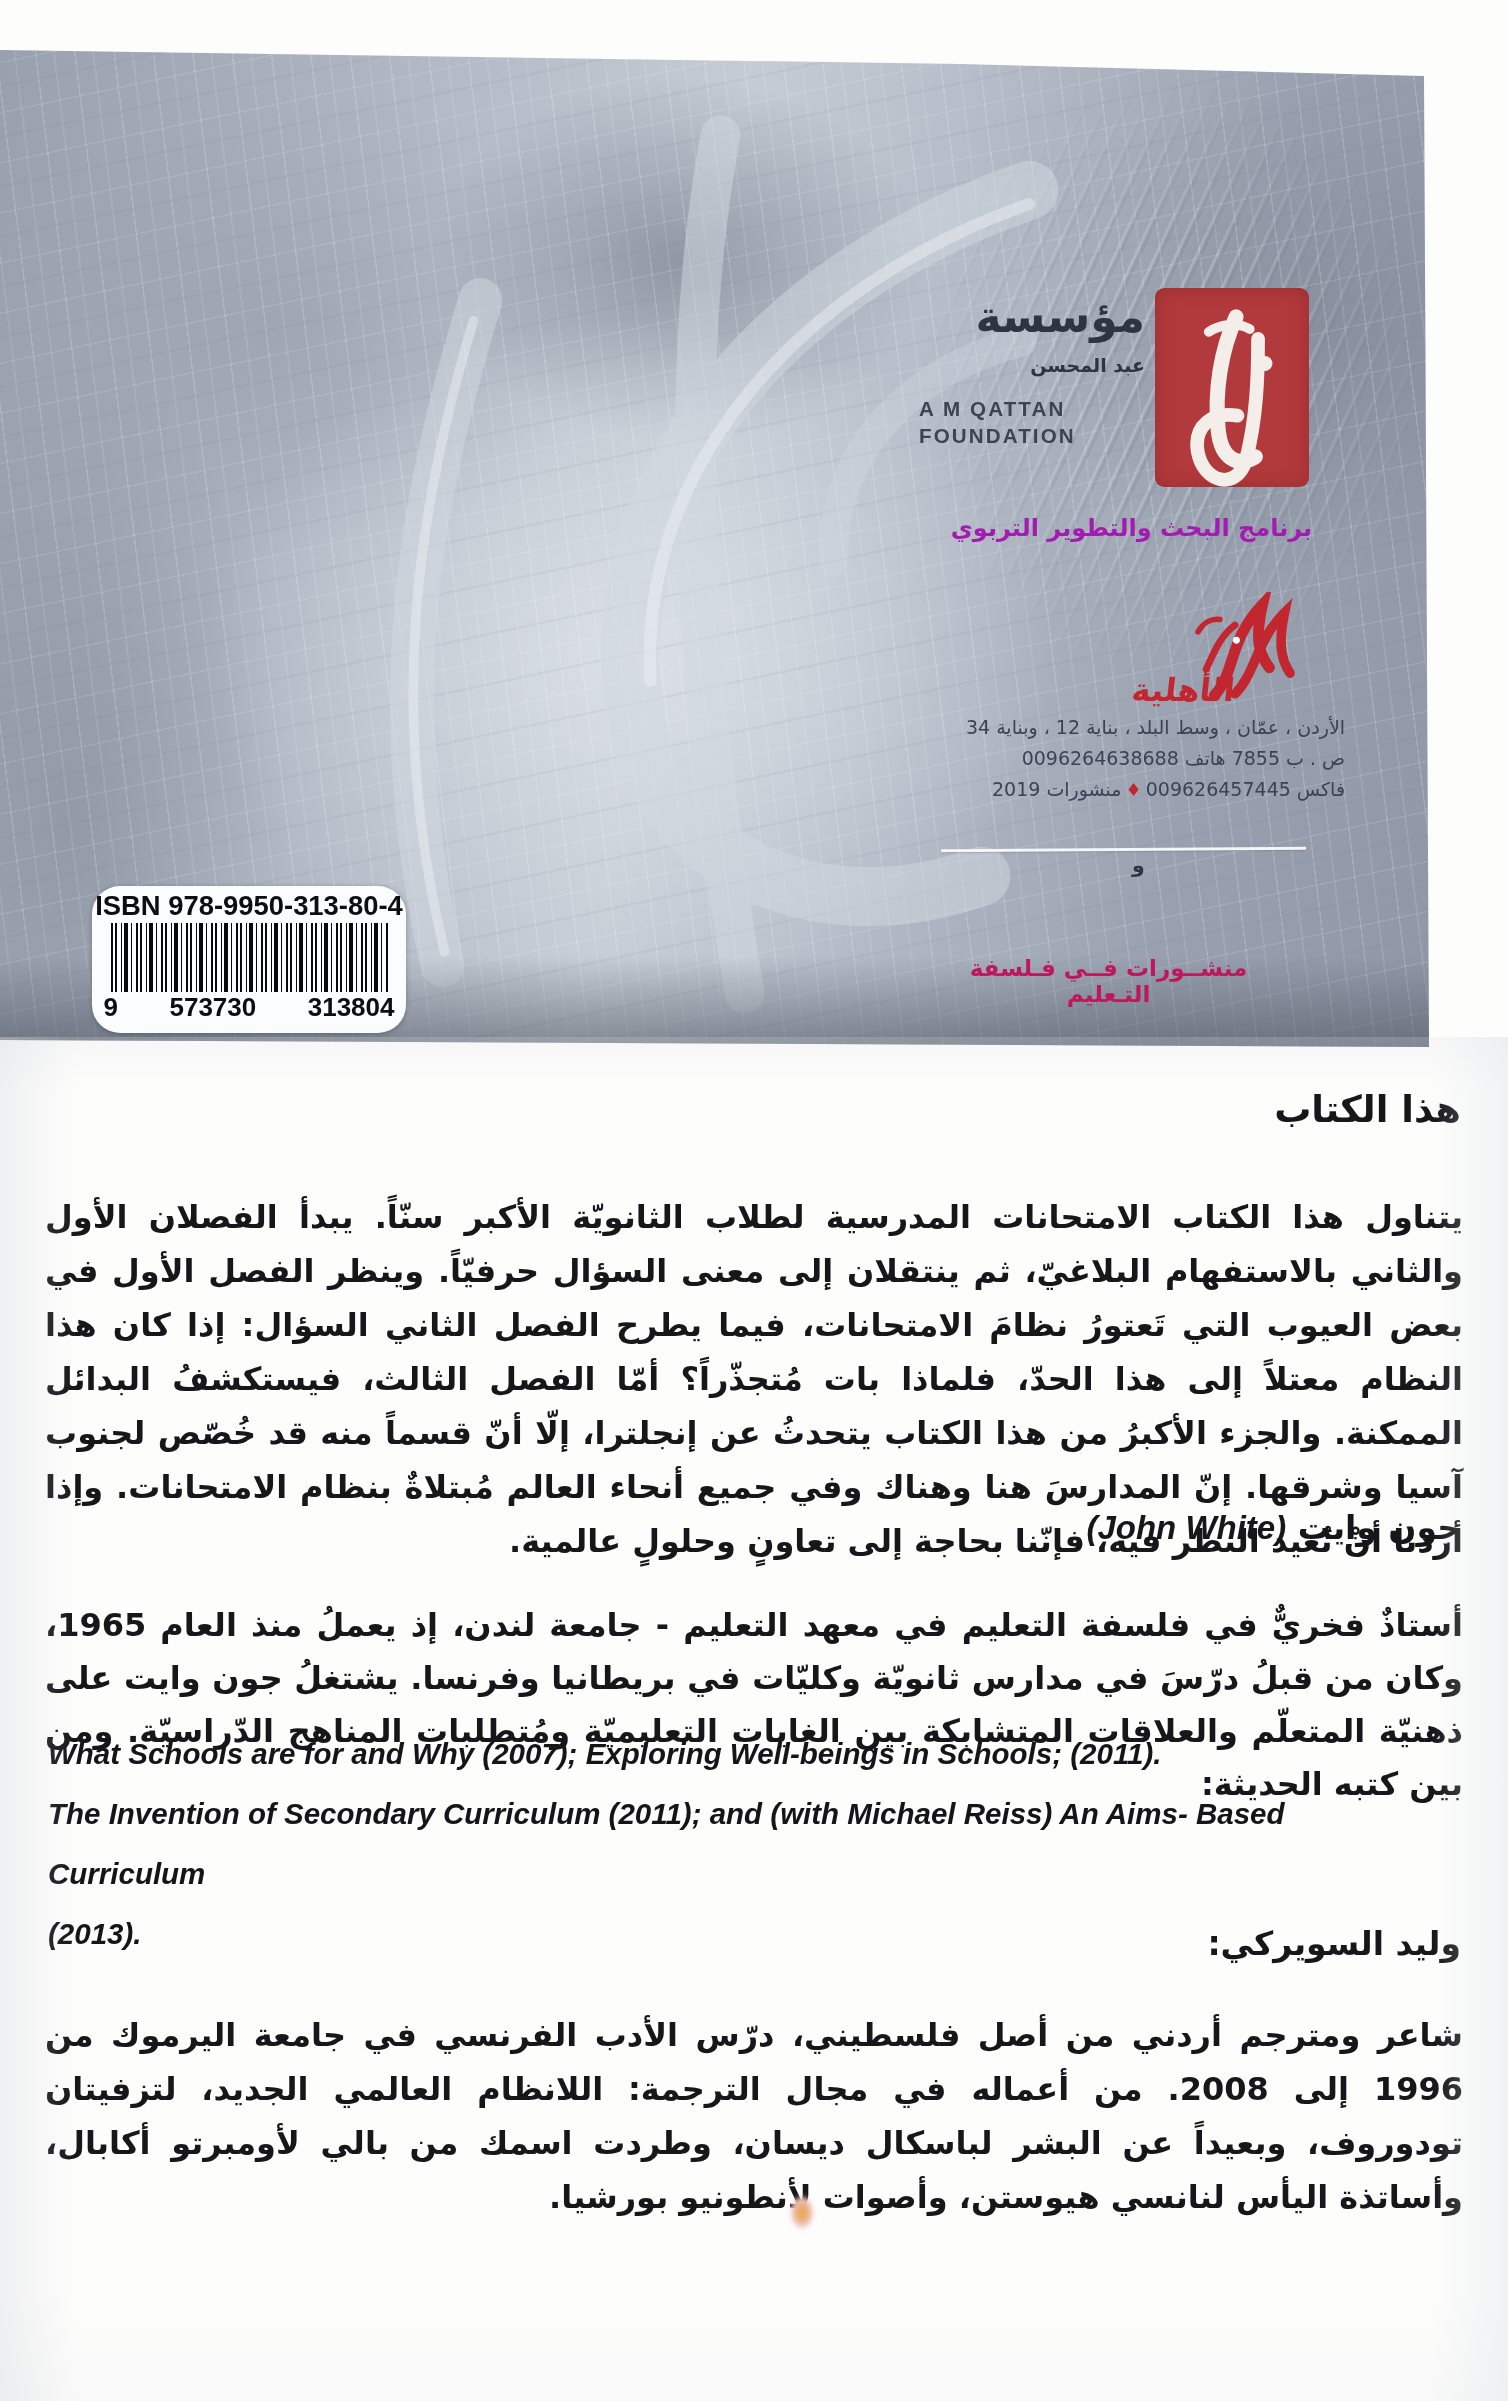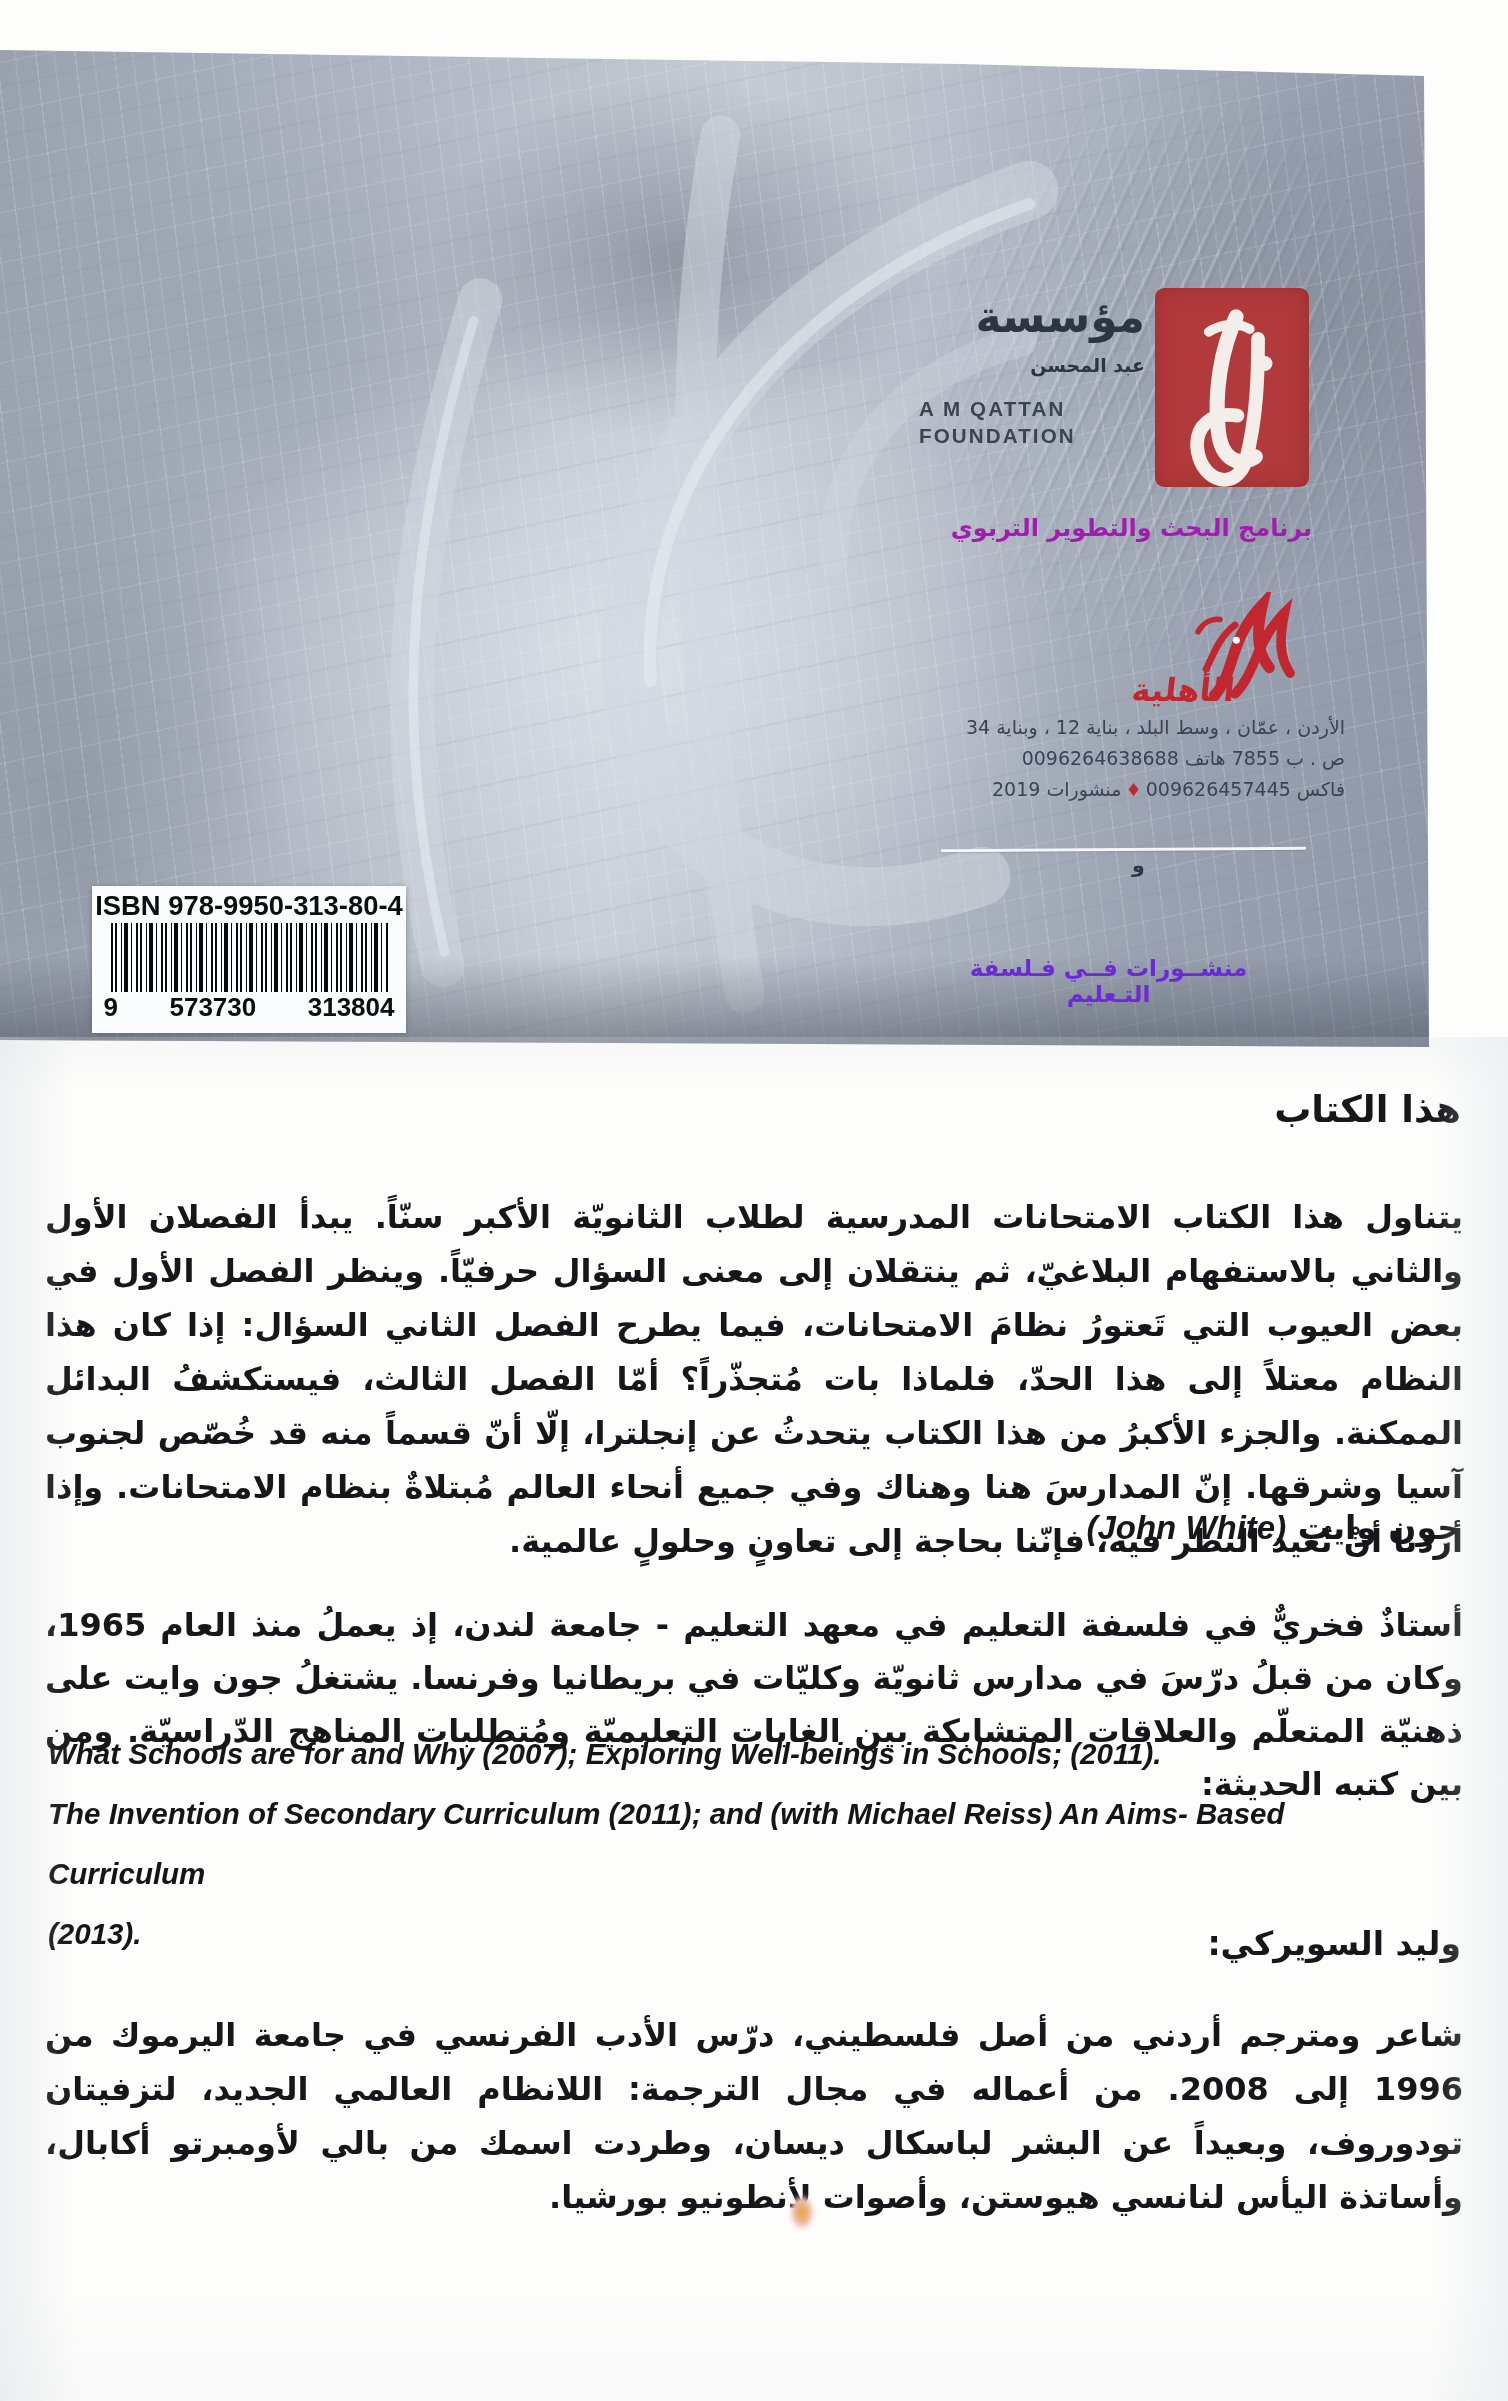--- a/index.html
+++ b/index.html
@@ -41,24 +41,24 @@
               transform:skewX(-6deg);letter-spacing:-1.4px;}
   .address{position:absolute;left:878px;top:700px;width:467px;text-align:right;direction:rtl;
            color:#3a4254;font-size:19px;font-weight:normal;line-height:31px;}
   .addr-sep{color:#c22730;font-size:18px;padding:0 4.1px;}
   .divider{position:absolute;left:941px;top:836px;width:365px;height:2.7px;background:#f4f6f8;
            transform:rotate(-.4deg);box-shadow:0 0.7px 1.4px rgba(90,96,110,.4);}
   .waw{position:absolute;left:1118px;top:841px;width:41px;text-align:center;font-size:20.6px;font-weight:bold;color:#2e3542;}
   .series1{position:absolute;left:913px;top:865px;width:357px;text-align:center;direction:rtl;
            font-size:26px;font-weight:bold;color:#262c3a;}
   .series2{position:absolute;left:954px;top:943px;width:309px;text-align:center;direction:rtl;
-           font-size:23px;font-weight:bold;color:#6d28d9;}
+           font-size:23px;font-weight:bold;color:#be185d;}
   
   .isbn{position:absolute;left:92px;top:874px;width:314px;height:147px;background:#fbfcfd;
-        box-shadow:0 1.4px 5.5px rgba(60,66,80,.45);}
+        box-shadow:0 1.4px 5.5px rgba(60,66,80,.45);border-radius:28px;}
   .isbn-text{font-family:"Liberation Sans",sans-serif;font-weight:bold;font-size:27.4px;color:#0d0d12;
              text-align:center;margin-top:4.1px;letter-spacing:0;}
   .barcode{margin:1.4px auto 0;width:277px;height:69px;
         background:repeating-linear-gradient(90deg,#0a0a0a 0 2.1px,transparent 2.1px 4.1px,#0a0a0a 4.1px 5.5px,
         transparent 5.5px 9.6px,#0a0a0a 9.6px 11px,transparent 11px 13px,#0a0a0a 13px 17px,transparent 17px 20px,
         #0a0a0a 20px 21px,transparent 21px 25px);}
   .isbn-digits{display:flex;justify-content:space-between;width:291px;margin:0 auto;
                font-family:"Liberation Sans",sans-serif;font-weight:bold;font-size:26px;color:#0d0d12;}
   
   .h-ar{position:absolute;direction:rtl;font-weight:bold;color:#17171b;}

